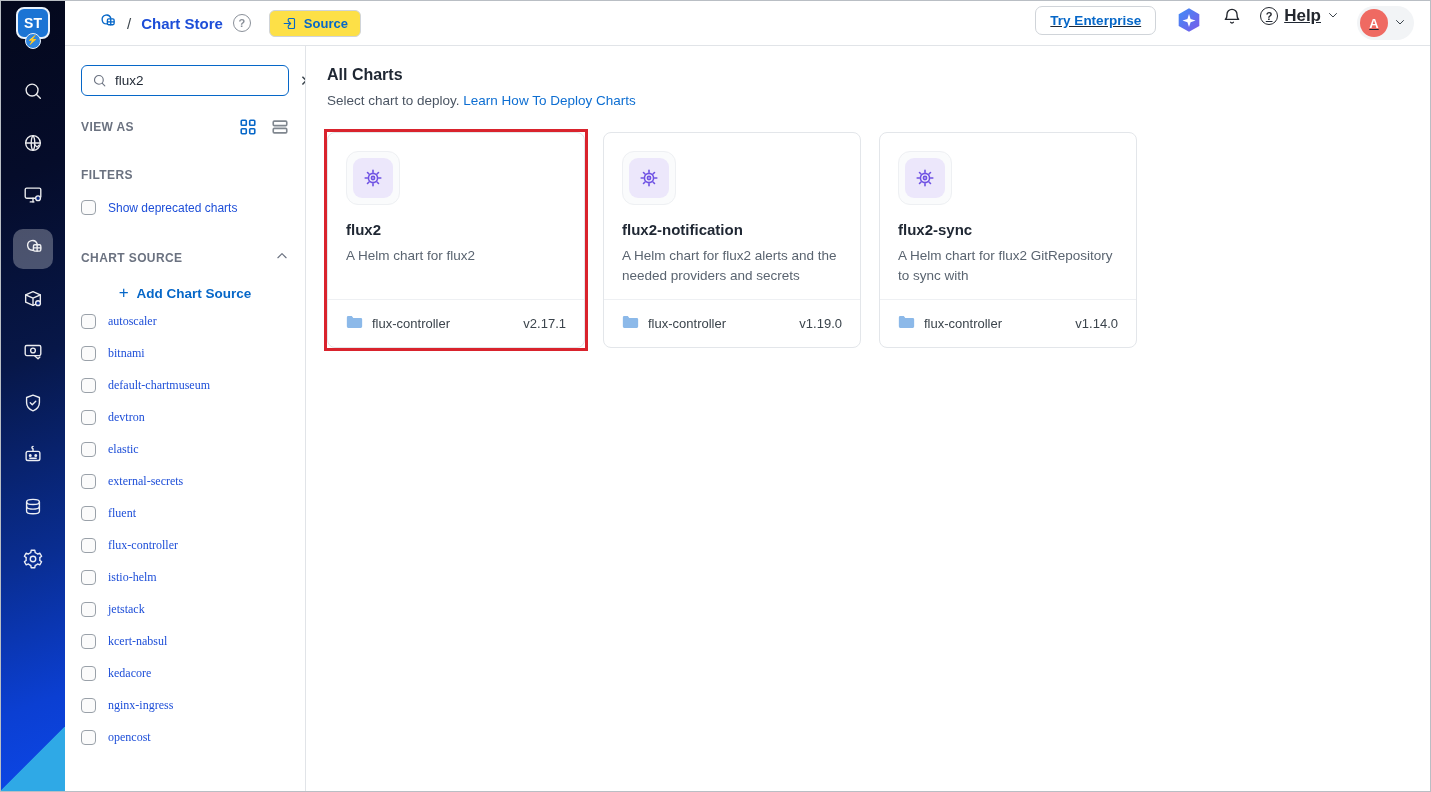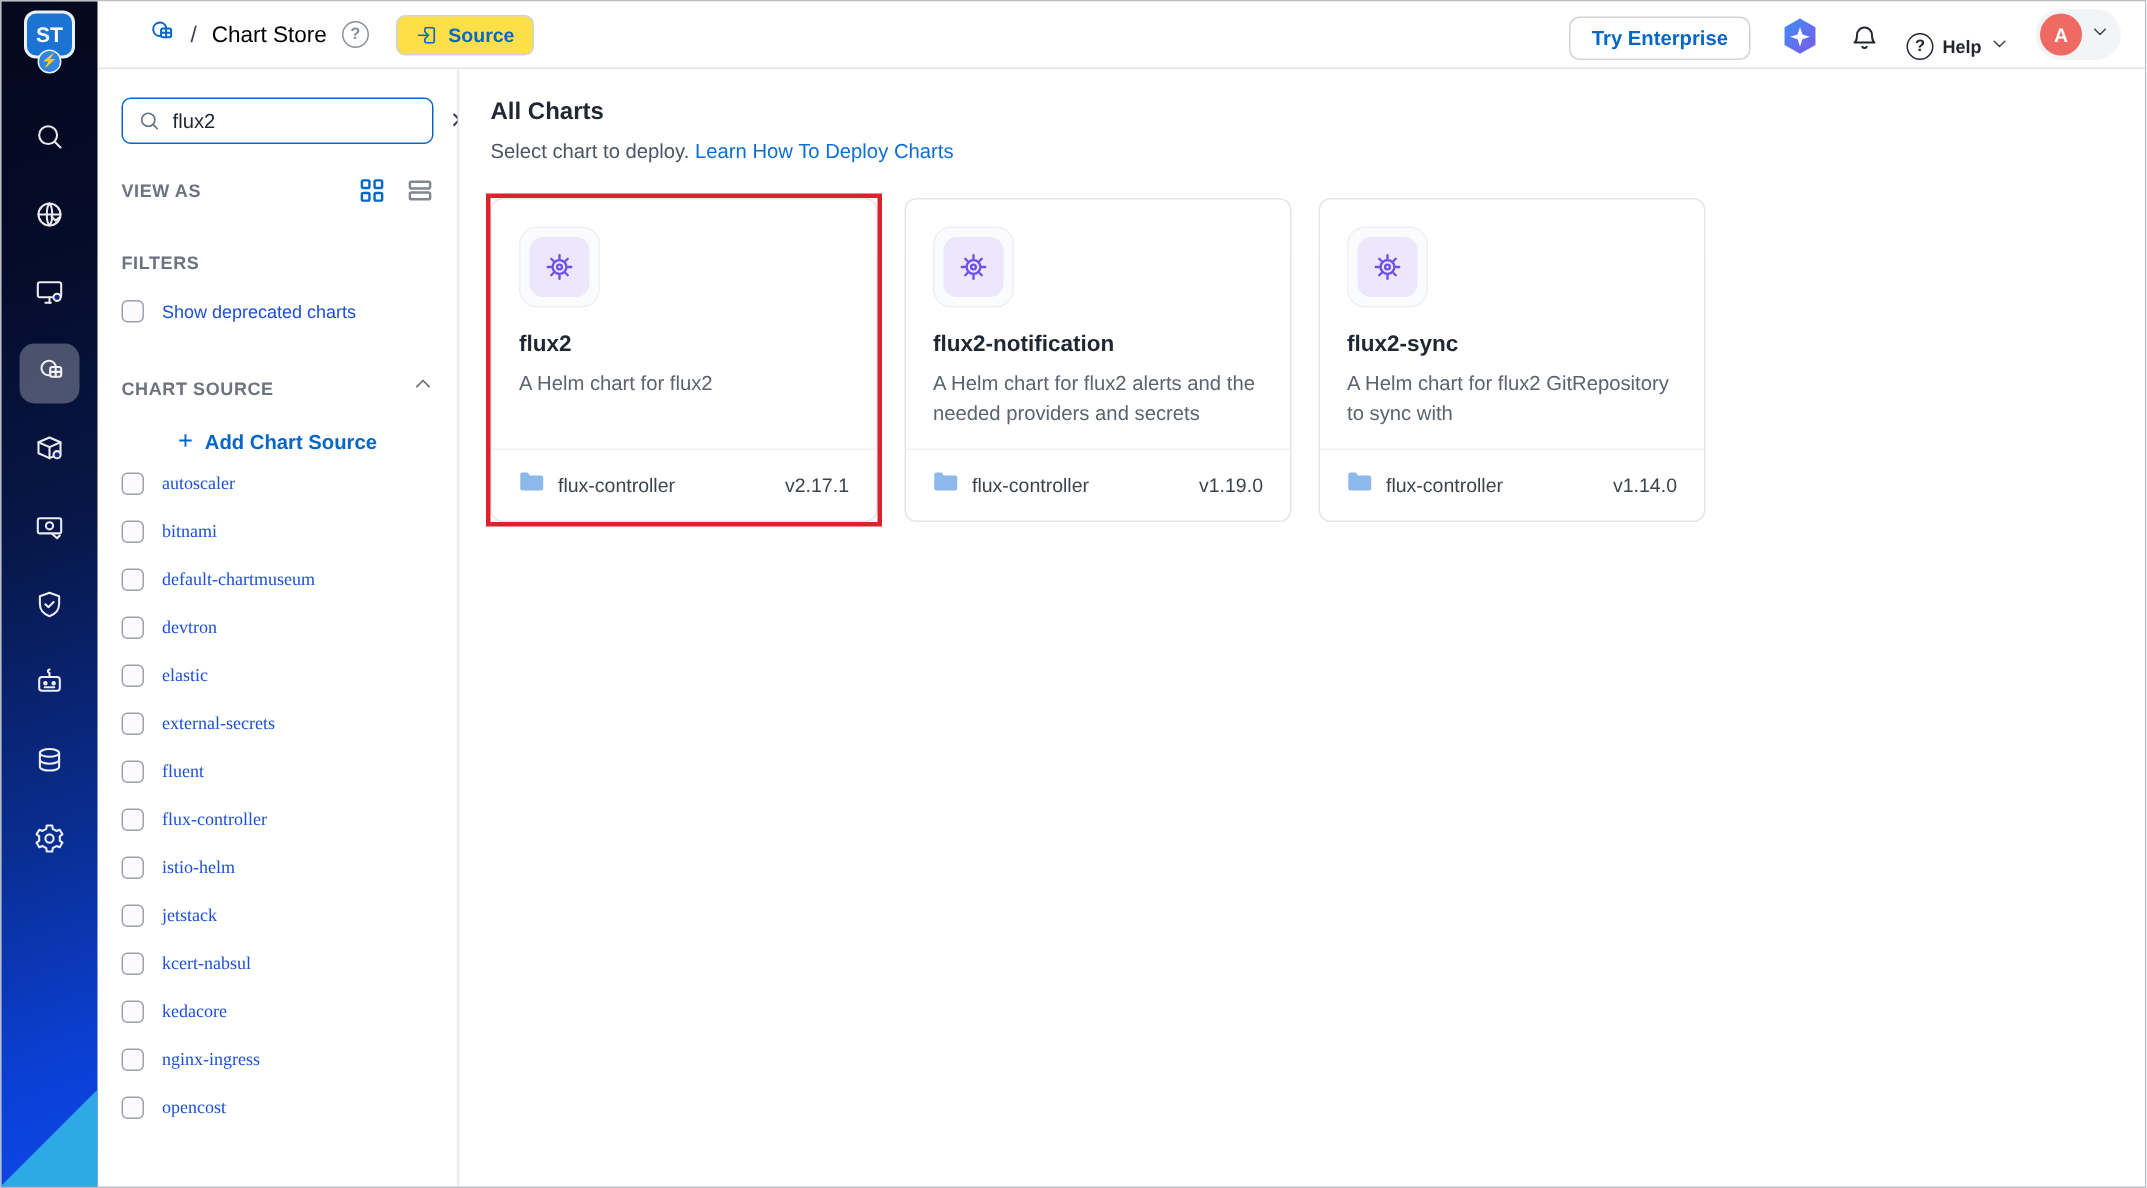--- a/index.html
+++ b/index.html
@@ -23,35 +23,35 @@
   .rail-item.active { background:rgba(255,255,255,.28); }
   .rail-item svg { width:22px; height:22px; stroke:#fff; stroke-width:1.5; fill:none; stroke-linecap:round; stroke-linejoin:round; opacity:.92; }
 
   
   .shell { flex:1; display:flex; flex-direction:column; height:100%; }
   .topbar { height:45px; flex:0 0 45px; background:#fff; border-bottom:1px solid #e1e4e8;
     display:flex; align-items:center; justify-content:space-between; padding:0 16px 0 32px; }
   .tb-left { display:flex; align-items:center; gap:10px; }
   .crumb-icon svg { width:20px; height:20px; stroke:#0667c8; stroke-width:1.6; fill:none; stroke-linecap:round; stroke-linejoin:round; }
   .crumb-sep { color:#3b444c; font-size:15px; }
-  .crumb-title { font-size:15px; font-weight:normal; color:#000000; }
+  .crumb-title { font-size:15px; font-weight:bold; color:#1d4ed8; }
   .qmark { width:18px; height:18px; border-radius:50%; display:inline-flex; align-items:center; justify-content:center;
     font-size:11px; font-weight:bold; cursor:pointer; }
   .qmark.gray { border:1.6px solid #8a9099; color:#8a9099; }
   .qmark.dark { border:1.8px solid #23272e; color:#23272e; }
   .btn-source { margin-left:8px; display:flex; align-items:center; gap:7px; border:1px solid #d0d4d9; background:#fde047;
     border-radius:6px; padding:5px 12px; color:#0667c8; font-size:13px; font-weight:bold; cursor:pointer; }
   .btn-source svg { width:15px; height:15px; stroke:#0667c8; stroke-width:1.8; fill:none; stroke-linecap:round; stroke-linejoin:round; }
-  .tb-right { display:flex; align-items:flex-end; gap:18px; }
+  .tb-right { display:flex; align-items:flex-start; gap:18px;text-decoration:underline; }
   .btn-enterprise { border:1px solid #d0d4d9; background:#fff; border-radius:7px; padding:6px 14px;
     color:#0667c8; font-size:13.5px; font-weight:bold; cursor:pointer; }
   .ai-hex { width:30px; height:30px; cursor:pointer; }
   .bell svg { width:20px; height:20px; stroke:#23272e; stroke-width:1.6; fill:none; stroke-linecap:round; stroke-linejoin:round; cursor:pointer; }
   .help-group { display:flex; align-items:center; gap:6px; cursor:pointer; }
-  .help-label { font-size:12px; font-weight:bold; color:#23272e; }
+  .help-label { font-size:17px; font-weight:bold; color:#23272e; }
   .chev svg { width:12px; height:12px; stroke:#3b444c; stroke-width:2; fill:none; stroke-linecap:round; stroke-linejoin:round; }
   .avatar-group { display:flex; align-items:center; gap:6px; background:#f2f4f6; border-radius:18px; padding:3px 8px 3px 3px; cursor:pointer; }
   .avatar { width:28px; height:28px; border-radius:50%; background:#ef6a62; color:#fff; font-size:13px; font-weight:bold;
     display:flex; align-items:center; justify-content:center; }
 
   
   .content { flex:1; display:flex; min-height:0; }
   .filter-panel { width:241px; flex:0 0 241px; border-right:1px solid #e1e4e8; padding:19px 16px 0 16px; overflow:hidden; }
   .search-box { display:flex; align-items:center; gap:8px; border:1.5px solid #0667c8; border-radius:6px; height:31px; padding:0 10px; background:#fff; }
   .search-box svg { width:15px; height:15px; stroke:#6b7280; stroke-width:1.8; fill:none; stroke-linecap:round; flex:0 0 15px; }

